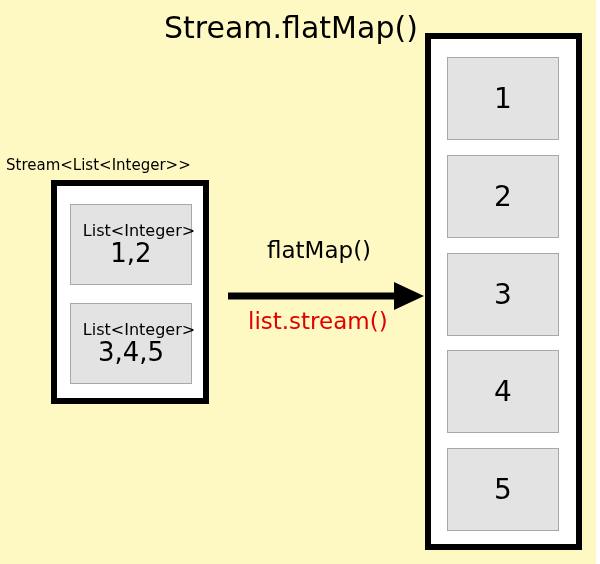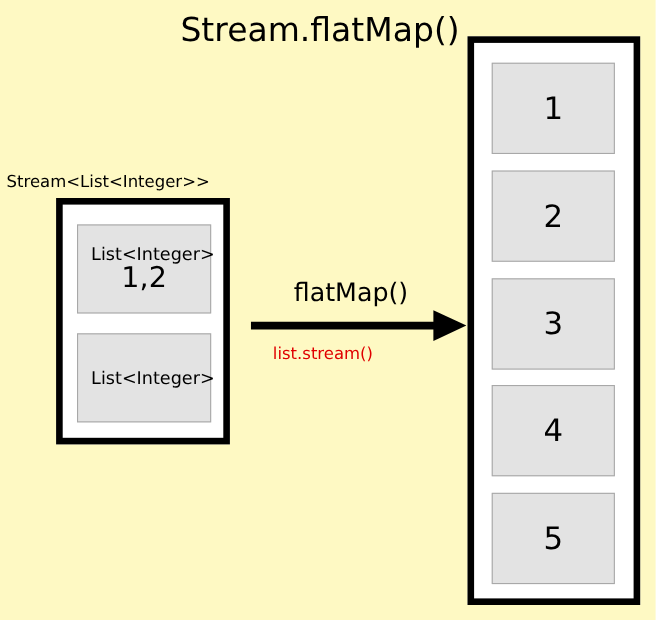--- a/index.html
+++ b/index.html
@@ -123,31 +123,31 @@
   #transform-arrow {
     position: absolute;
     left: 228px;
     top: 280px;
     width: 196px;
     height: 32px;
   }
   .arrow-label-top {
     position: absolute;
     left: 267px;
-    top: 254px;
+    top: 237px;
     font-size: 23px;
     line-height: 27px;
     white-space: nowrap;
     color: #000000;
   }
   .arrow-label-bottom {
     position: absolute;
     left: 248px;
     top: 308px;
-    font-size: 15px;
+    font-size: 23px;
     line-height: 27px;
     white-space: nowrap;
     color: #e00000;
   }
 </style>
 </head>
 <body>
 
 <div id="canvas">
 
@@ -158,20 +158,21 @@
 
   <div class="stream-box" id="source-stream-box"></div>
 
   <div class="element-box list-box" id="list-box-0">
     <span class="list-type">List&lt;Integer&gt;</span>
     <span class="list-values">1,2</span>
   </div>
 
   <div class="element-box list-box" id="list-box-1">
     <span class="list-type">List&lt;Integer&gt;</span>
+    <span class="list-values">3,4,5</span>
   </div>
 
   <div class="arrow-label-top">flatMap()</div>
 
   <svg id="transform-arrow" viewBox="0 0 196 32">
     <line x1="0" y1="16" x2="174" y2="16" stroke="#000000" stroke-width="7"></line>
     <polygon points="166,2 196,16 166,30" fill="#000000"></polygon>
   </svg>
 
   <div class="arrow-label-bottom">list.stream()</div>

